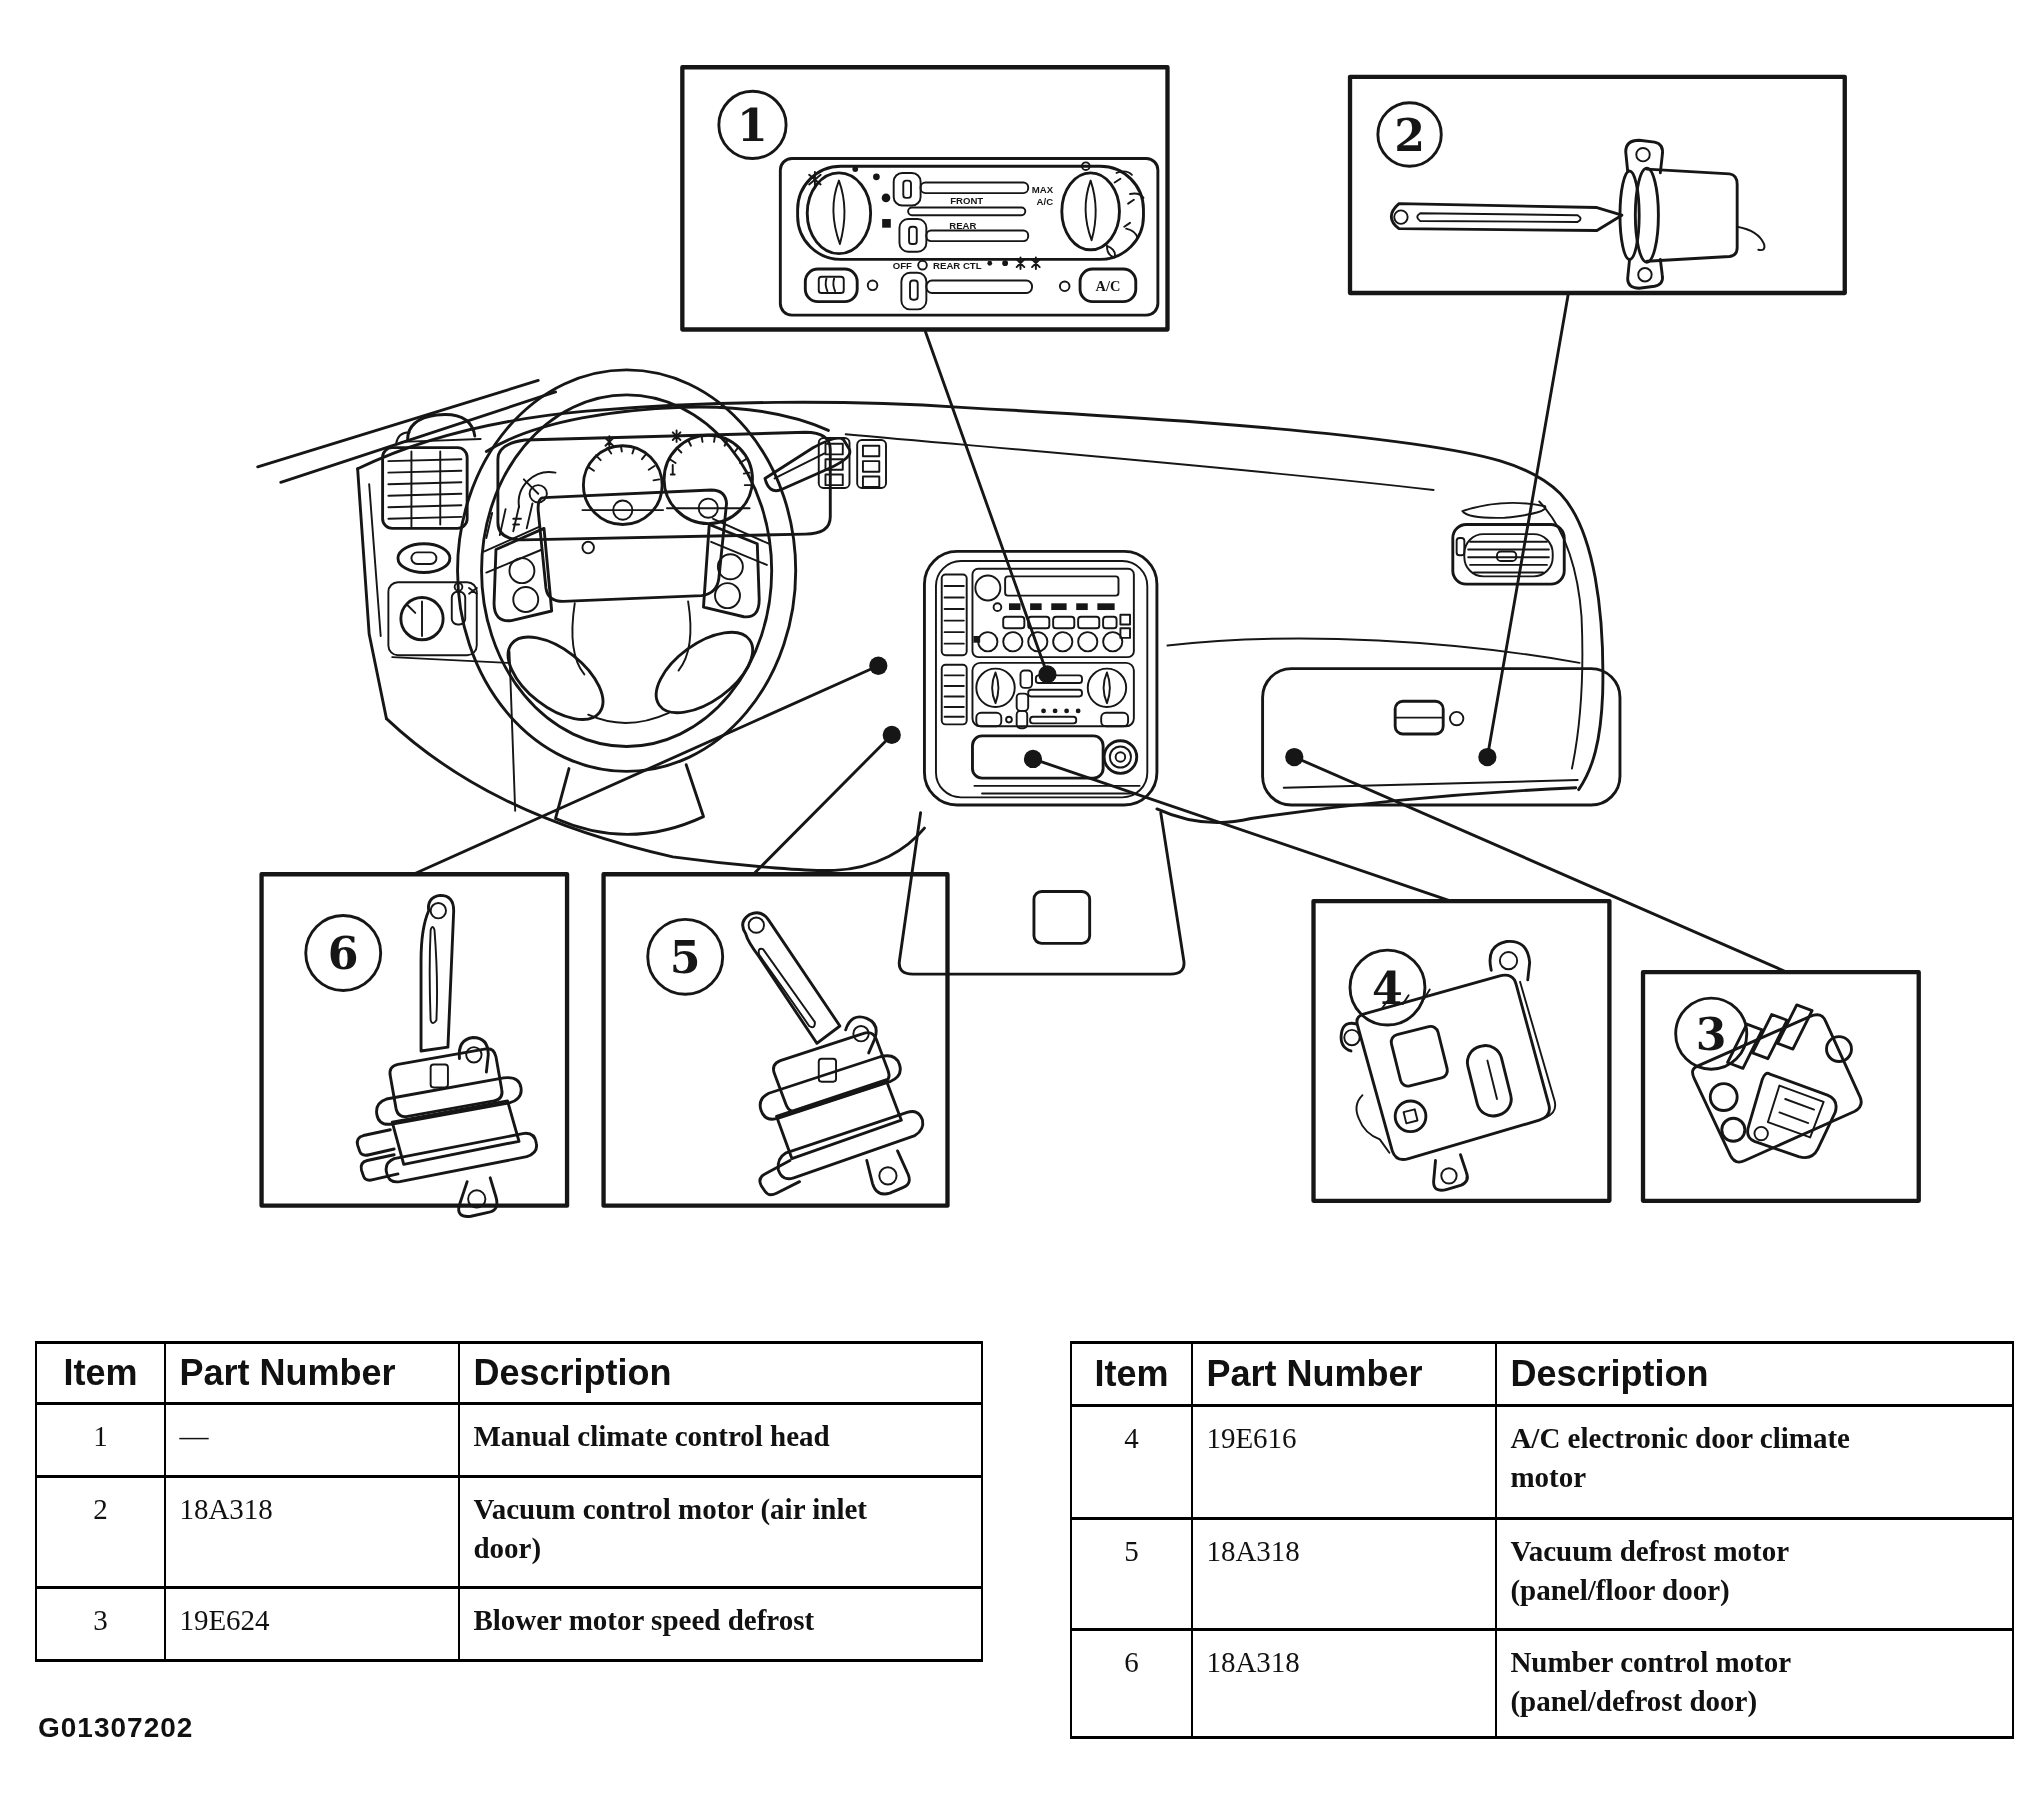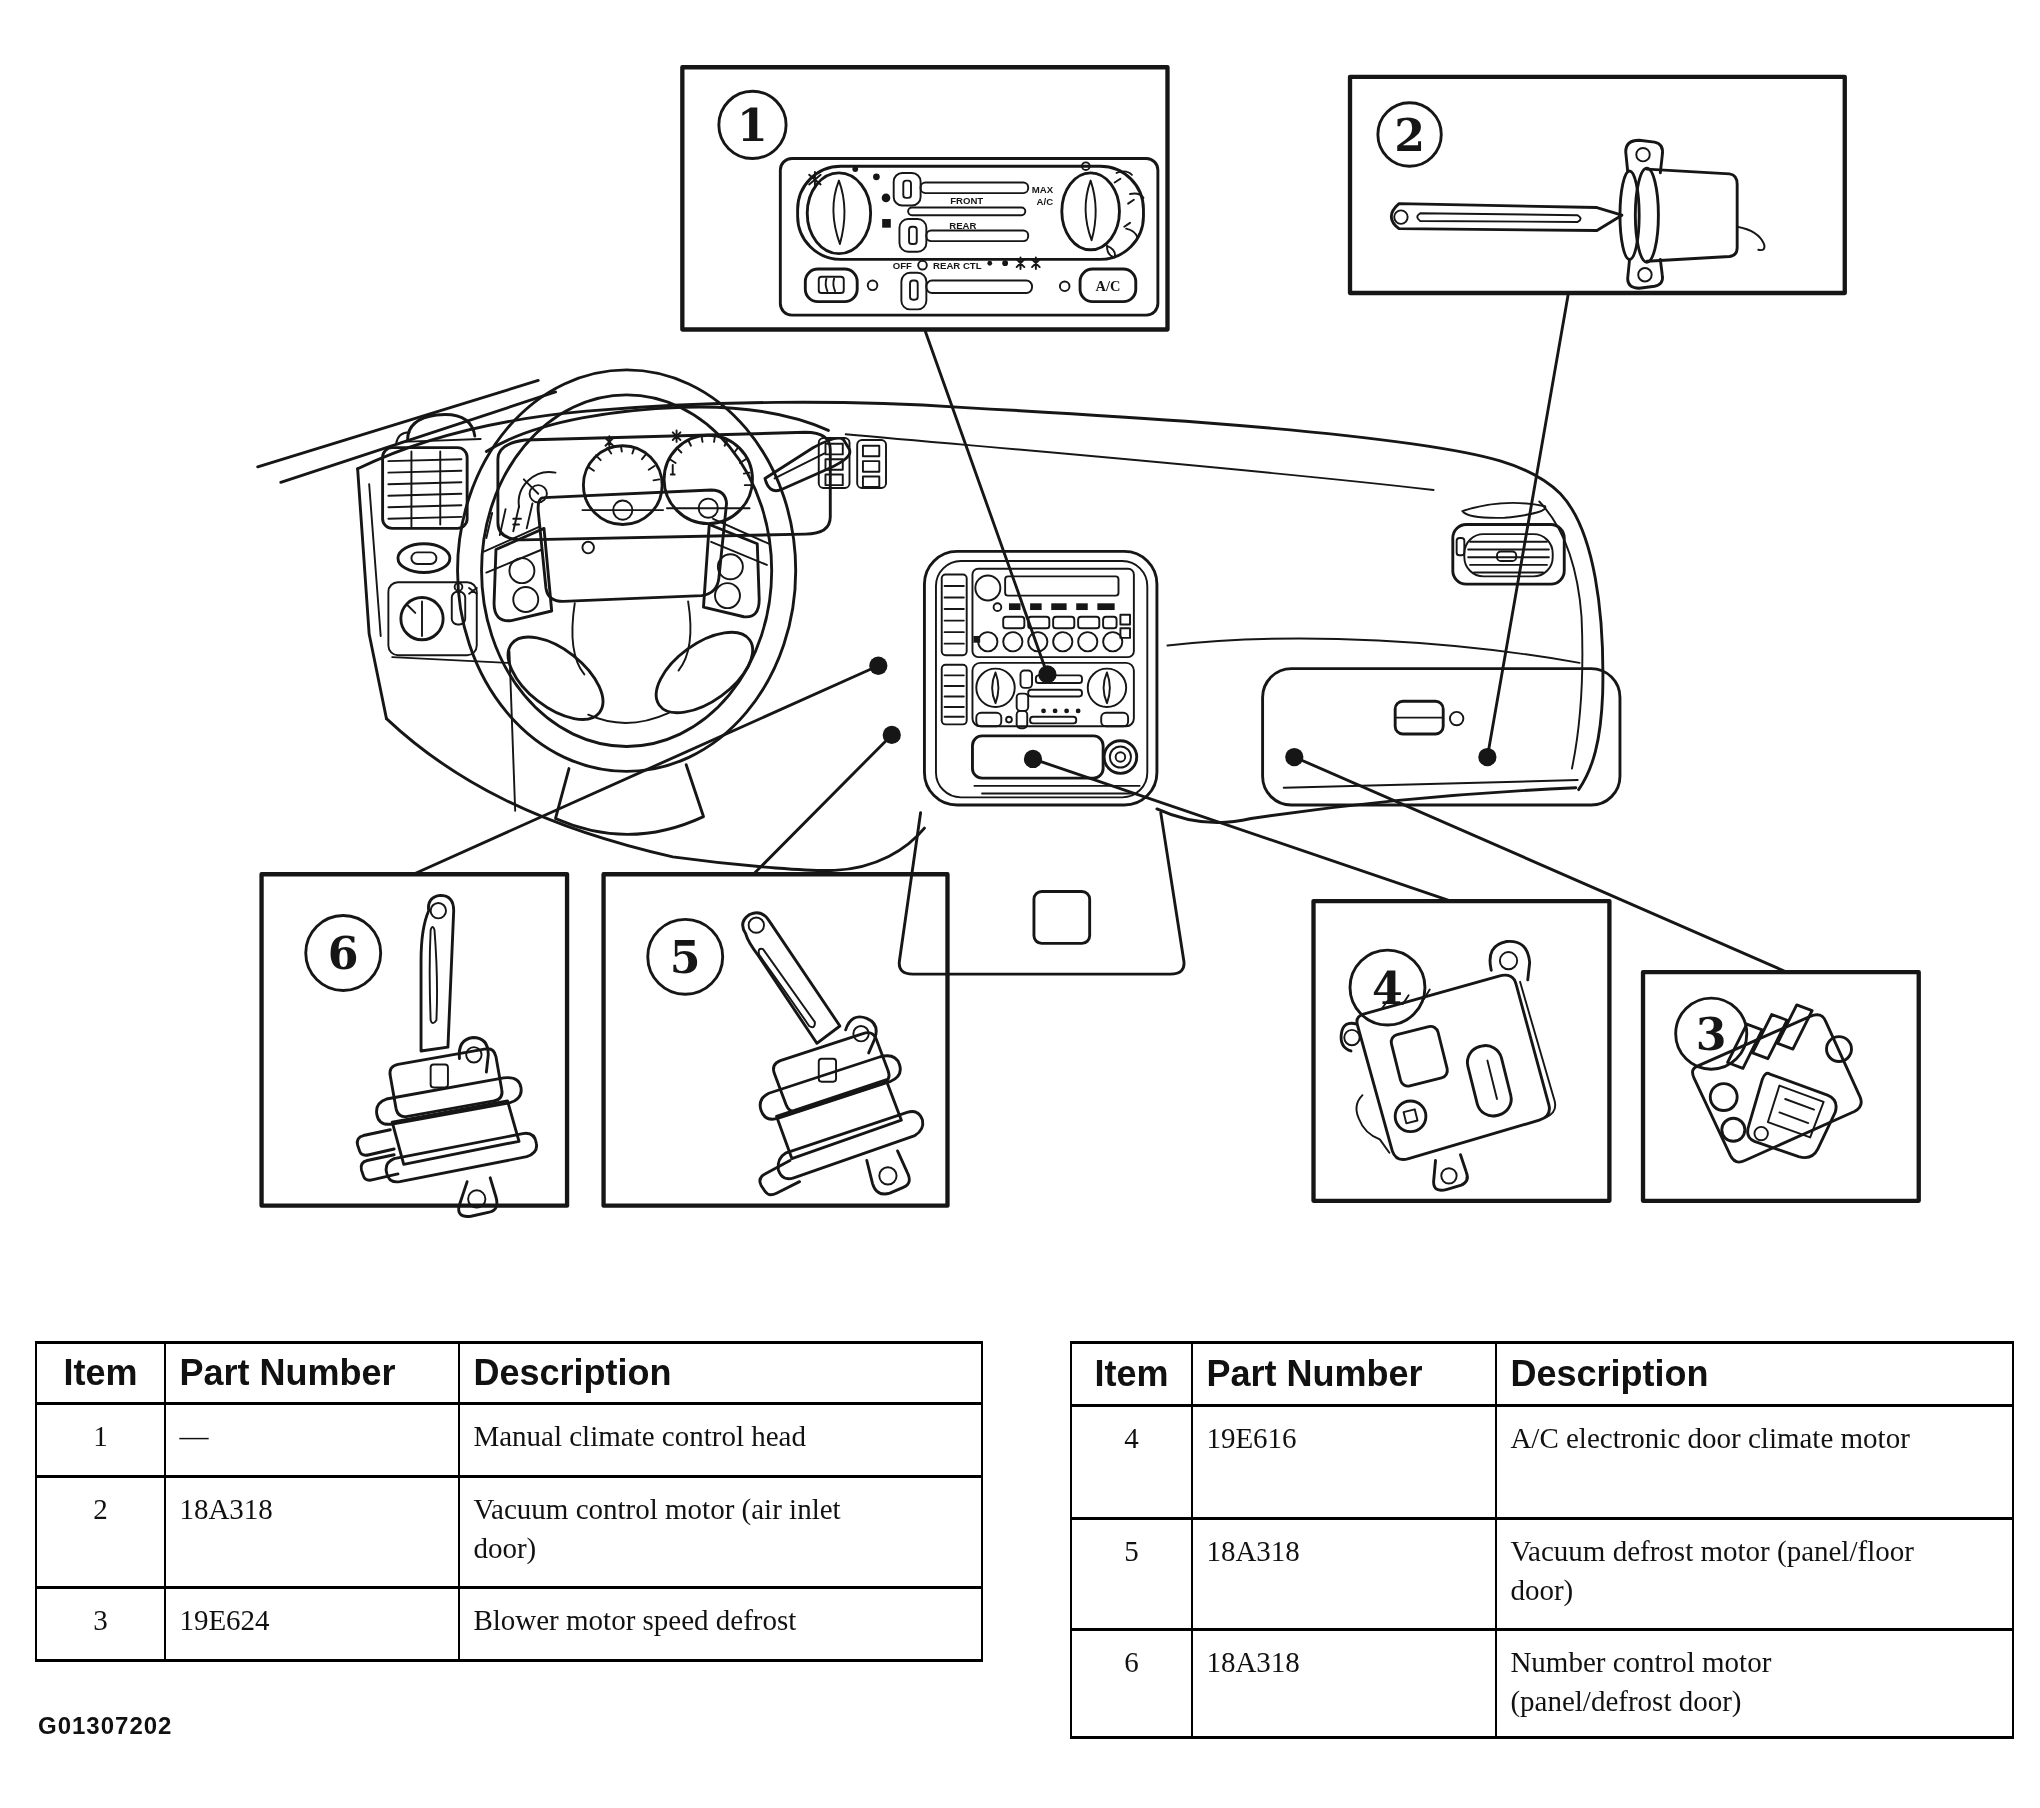--- a/index.html
+++ b/index.html
@@ -14,22 +14,22 @@
   .microtxt{font-family:"Liberation Sans",sans-serif;font-size:10px;fill:#161616;font-weight:bold;}
   .actxt{font-family:"Liberation Serif",serif;font-size:15px;fill:#161616;font-weight:bold;}
   table.parts{position:absolute;border-collapse:collapse;table-layout:fixed;background:#fff;}
   table.parts,table.parts td,table.parts th{border:2.9px solid #000;}
   table.parts tr{border-top:3.8px solid #000;border-bottom:3.8px solid #000;}
   table.parts th{font-family:"Liberation Sans",sans-serif;font-weight:bold;font-size:36px;
      text-align:left;vertical-align:middle;padding:5.8px 13.4px;}
   table.parts td{font-family:"Liberation Serif",serif;font-size:29px;vertical-align:top;
      padding:11.5px 13.4px 5.8px 13.4px;line-height:1.35;}
   table.parts .c-item{text-align:center;}
-  table.parts .c-desc{padding-right:80px;}
-  #figcode{position:absolute;left:38px;top:1712px;font-size:24px;font-weight:600;letter-spacing:1px;}
+  table.parts .c-desc{padding-right:80px;font-weight:bold;}
+  #figcode{position:absolute;left:38px;top:1712px;font-size:28px;font-weight:600;letter-spacing:1px;}
 </style>
 </head>
 <body>
 
 <div id="page">
 
 <svg width="2041" height="1808" viewBox="0 0 2124 1882">
 
   <g>
 

